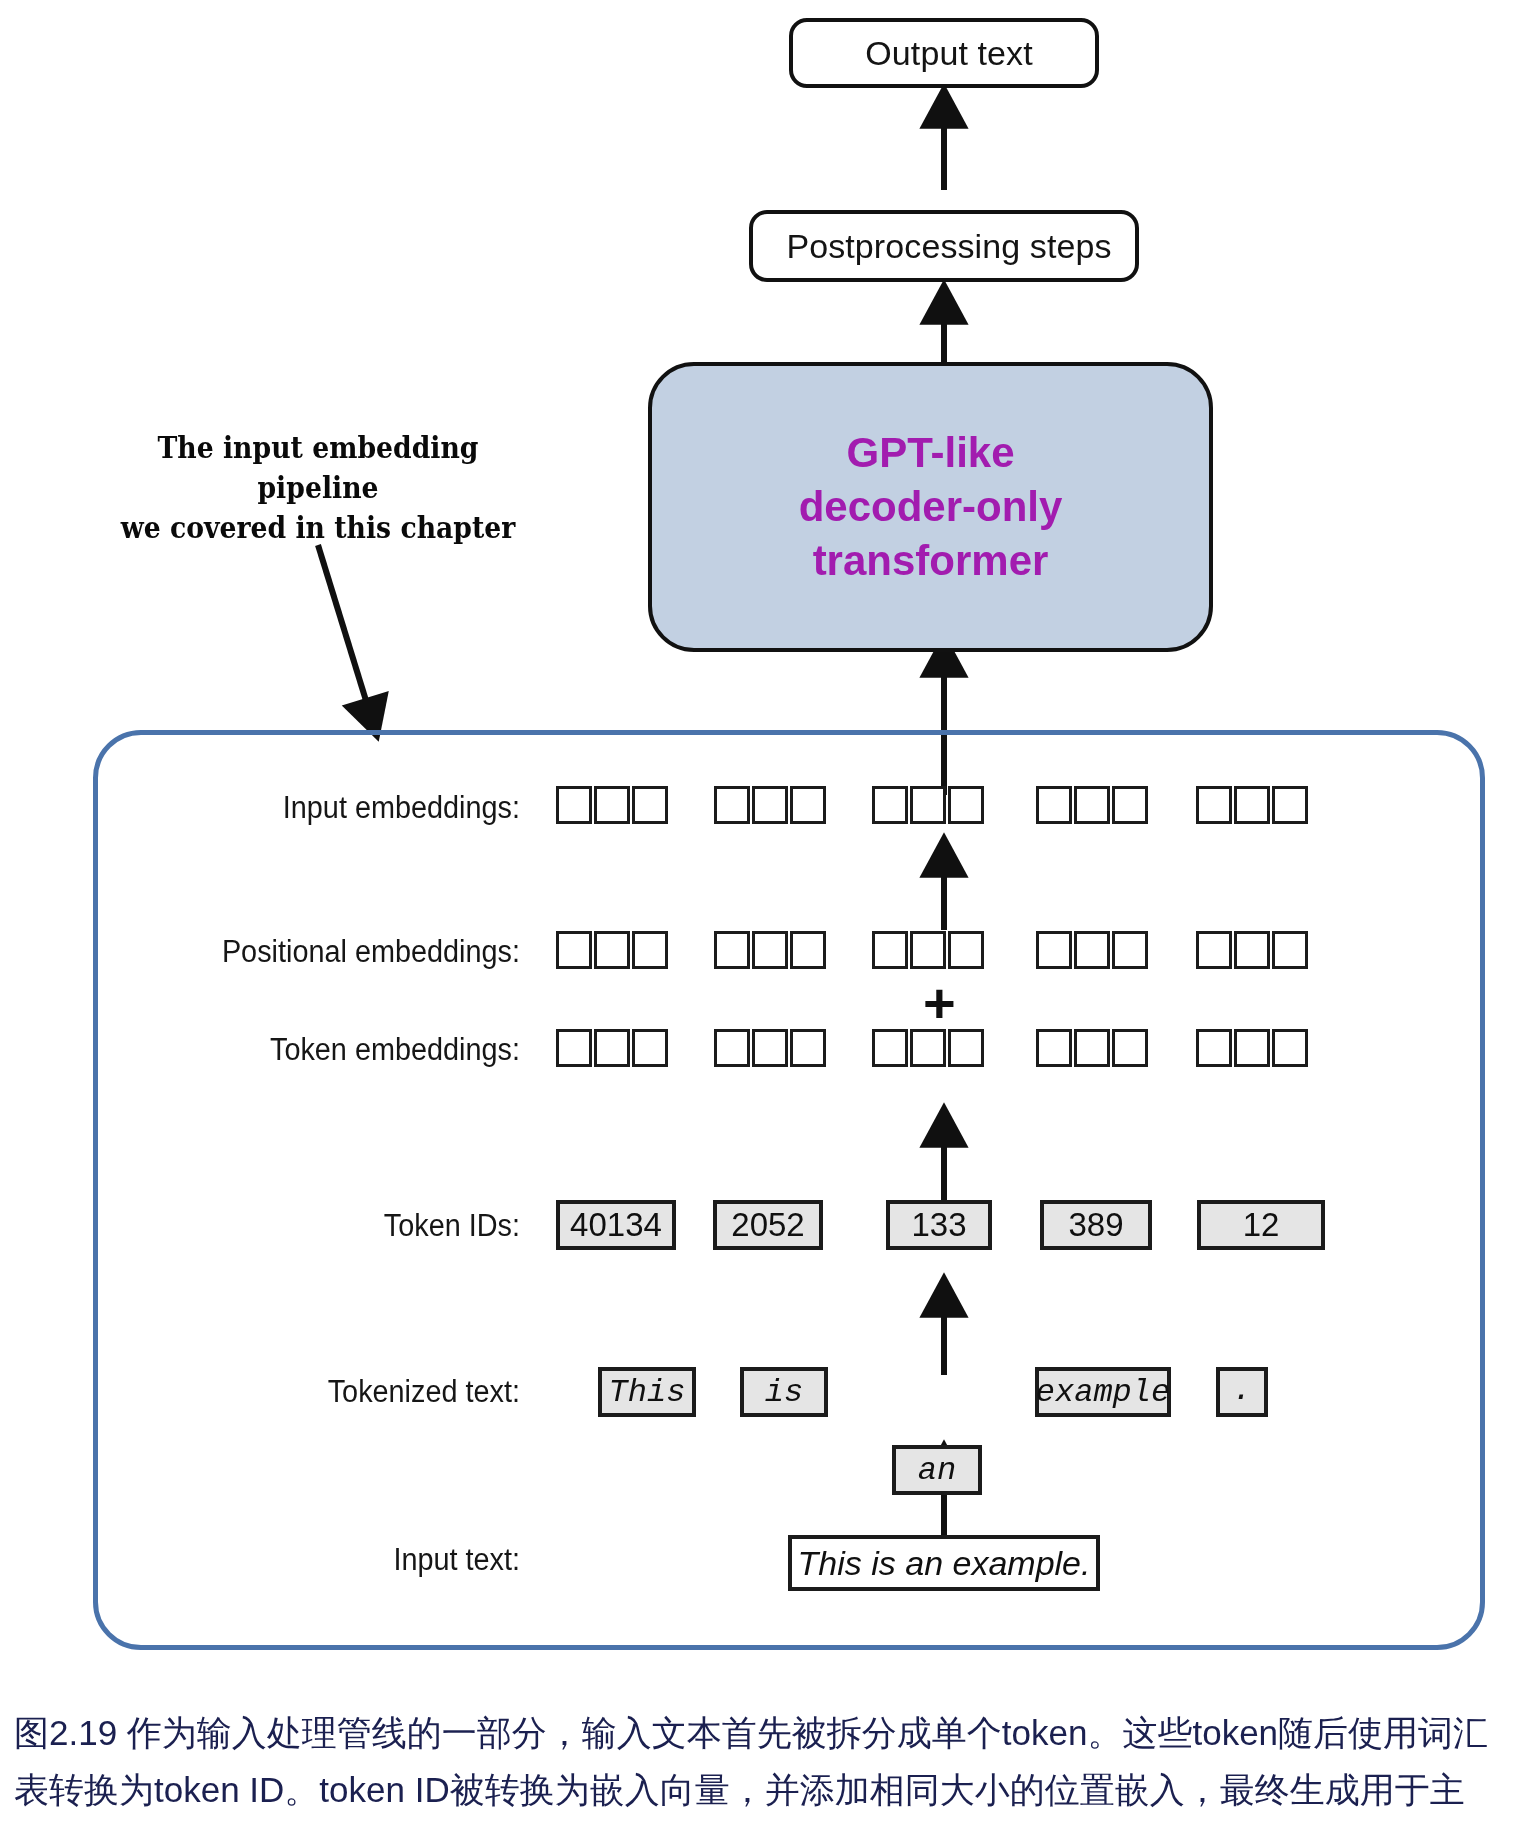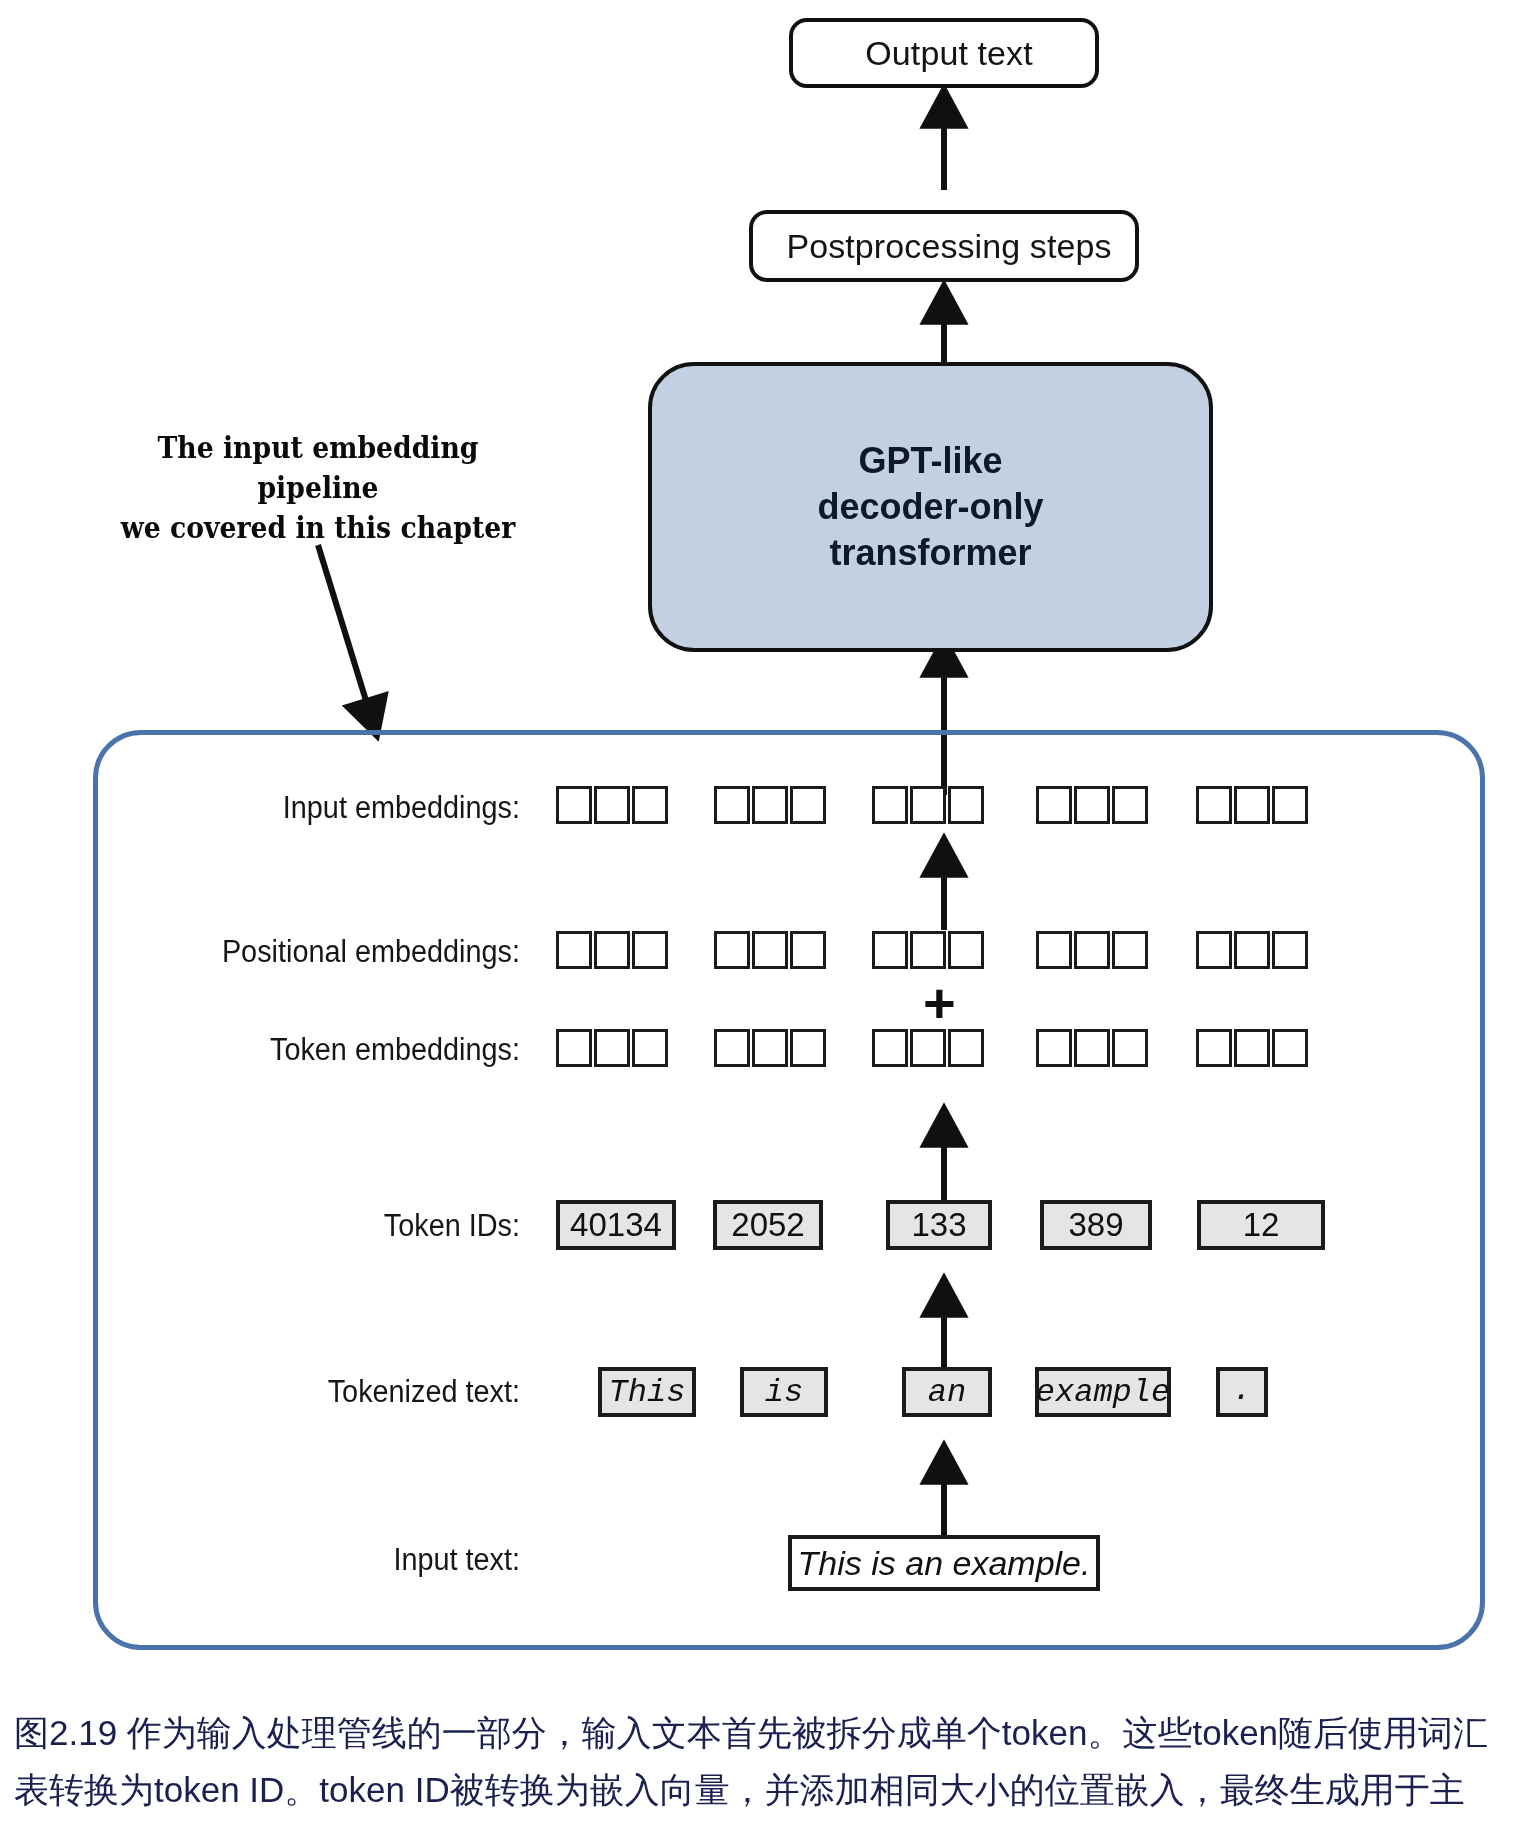--- a/index.html
+++ b/index.html
@@ -37,24 +37,24 @@
   .bigbox {
     position: absolute;
     box-sizing: border-box;
     border: 4px solid #111111;
     border-radius: 46px;
     background: #c2d0e2;
     display: flex;
     align-items: center;
     justify-content: center;
     text-align: center;
-    font-size: 36px;
+    font-size: 42px;
     font-weight: bold;
     line-height: 1.28;
-    color: #0f172a;
+    color: #a21caf;
   }
 
   .pipeline-frame {
     position: absolute;
     box-sizing: border-box;
     border: 5px solid #4a73ab;
     border-radius: 48px;
     background: transparent;
   }
 
@@ -307,21 +307,21 @@
   </div>
 
   <div class="rlabel" style="left:90px; top:1374px; width:430px;">Tokenized text:</div>
 
   <div class="tbox italic" style="left:598px; top:1367px; width:98px;">
     <span>This</span>
   </div>
   <div class="tbox italic" style="left:740px; top:1367px; width:88px;">
     <span>is</span>
   </div>
-  <div class="tbox italic" style="left:892px; top:1367px; width:90px;margin-left:10px;">
+  <div class="tbox italic" style="left:892px; top:1445px; width:90px;">
     <span>an</span>
   </div>
   <div class="tbox italic" style="left:1035px; top:1367px; width:136px;">
     <span>example</span>
   </div>
   <div class="tbox italic" style="left:1216px; top:1367px; width:52px; align-items:flex-end; padding-bottom:4px;">
     <span>.</span>
   </div>
 
   <div class="rlabel" style="left:90px; top:1542px; width:430px;">Input text:</div>

